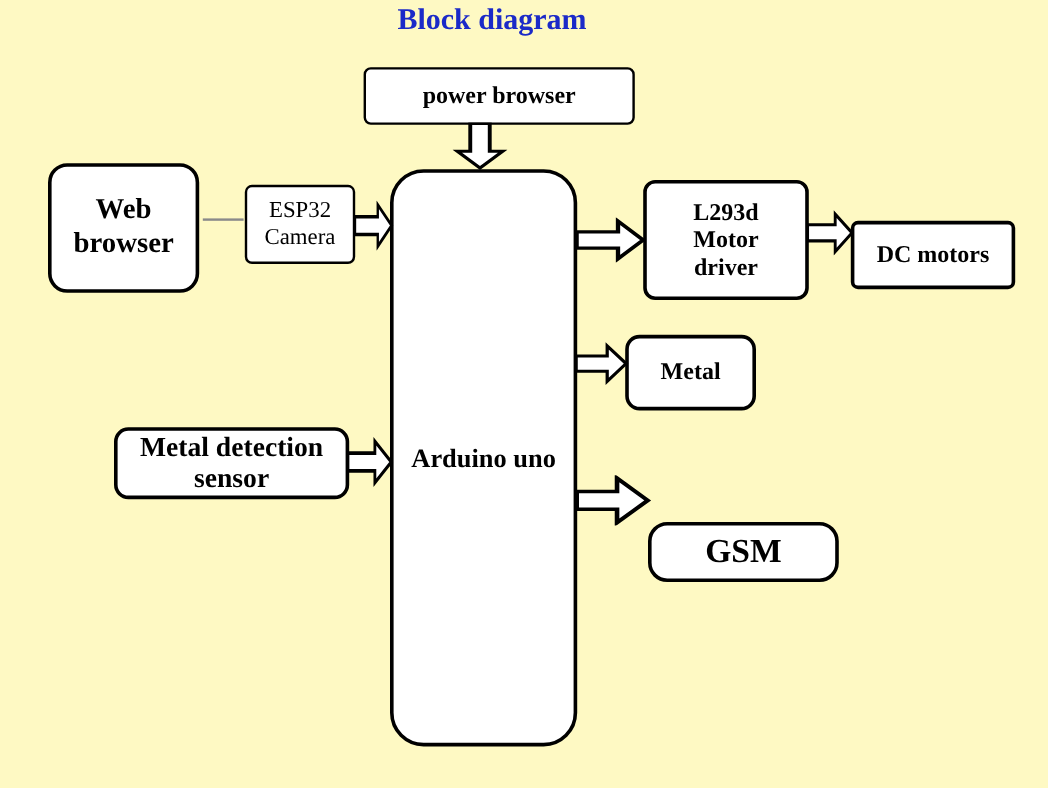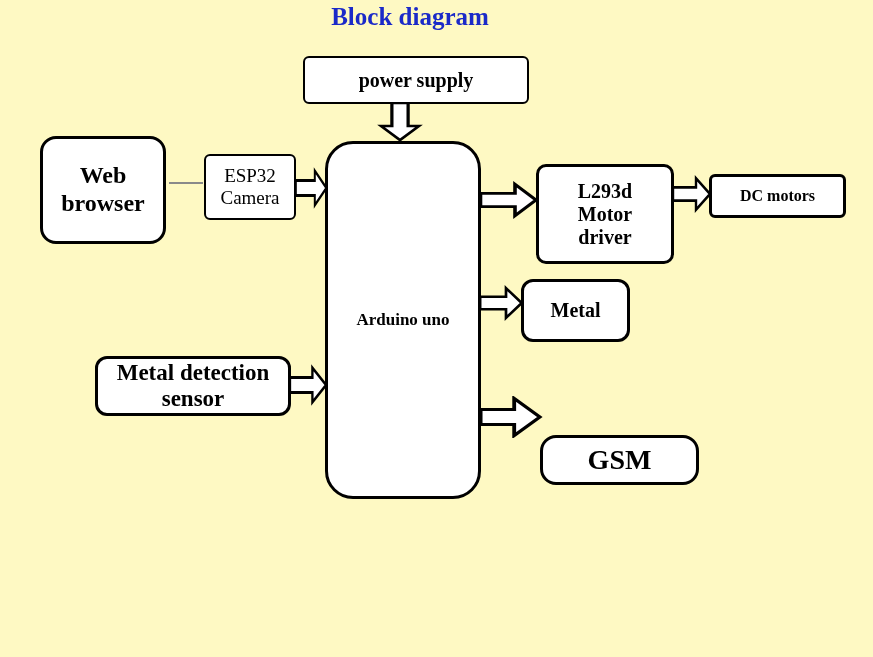--- a/index.html
+++ b/index.html
@@ -25,23 +25,23 @@
     text-align:center;
     font-weight:bold;
     color:#000;
     box-sizing:border-box;
     line-height:1.15;
   }
   .node .lbl{display:block;padding:0 6px;}
   #power-supply{left:303px;top:56px;width:226px;height:48px;border-width:2px;border-radius:6px;font-size:20px;}
   #web-browser{left:40px;top:136px;width:126px;height:108px;border-radius:16px;font-size:24px;}
   #esp32-camera{left:204px;top:154px;width:92px;height:66px;border-width:2px;border-radius:6px;font-size:19px;font-weight:normal;}
-  #arduino-uno{left:325px;top:141px;width:156px;height:358px;border-radius:28px;font-size:17px;}
-  #l293d{left:536px;top:150px;width:138px;height:100px;border-radius:10px;font-size:20px;margin-top:14px;}
-  #dc-motors{left:709px;top:174px;width:137px;height:44px;border-radius:6px;font-size:16px;}
+  #arduino-uno{left:325px;top:141px;width:156px;height:481px;border-radius:28px;font-size:22px;}
+  #l293d{left:536px;top:150px;width:138px;height:100px;border-radius:10px;font-size:20px;}
+  #dc-motors{left:709px;top:184px;width:137px;height:57px;border-radius:6px;font-size:20px;}
   #buzzer{left:521px;top:279px;width:109px;height:63px;border-radius:12px;font-size:20px;}
   #gsm{left:540px;top:395px;width:159px;height:50px;border-radius:16px;font-size:28px;margin-top:40px;}
   #metal-sensor{left:95px;top:356px;width:196px;height:60px;border-radius:12px;font-size:23px;}
   .arrow{position:absolute;}
   .arrow svg{display:block;width:100%;height:100%;}
   #arrow-power{left:377px;top:102px;width:46px;height:40px;}
   #arrow-esp32{left:295px;top:167px;width:33px;height:42px;}
   #arrow-l293d{left:479px;top:181px;width:60px;height:38px;}
   #arrow-dcmotors{left:672px;top:175px;width:40px;height:38px;}
   #arrow-buzzer{left:479px;top:285px;width:45px;height:36px;}
@@ -53,21 +53,21 @@
   }
 </style>
 </head>
 <body>
 
 <div id="canvas">
 
   <div class="title">Block diagram</div>
 
   <div class="node" id="power-supply">
-    <span class="lbl">power supply</span>
+    <span class="lbl">power browser</span>
   </div>
 
   <div class="node" id="web-browser">
     <span class="lbl">Web browser</span>
   </div>
 
   <div class="node" id="esp32-camera">
     <span class="lbl">ESP32 Camera</span>
   </div>
 

